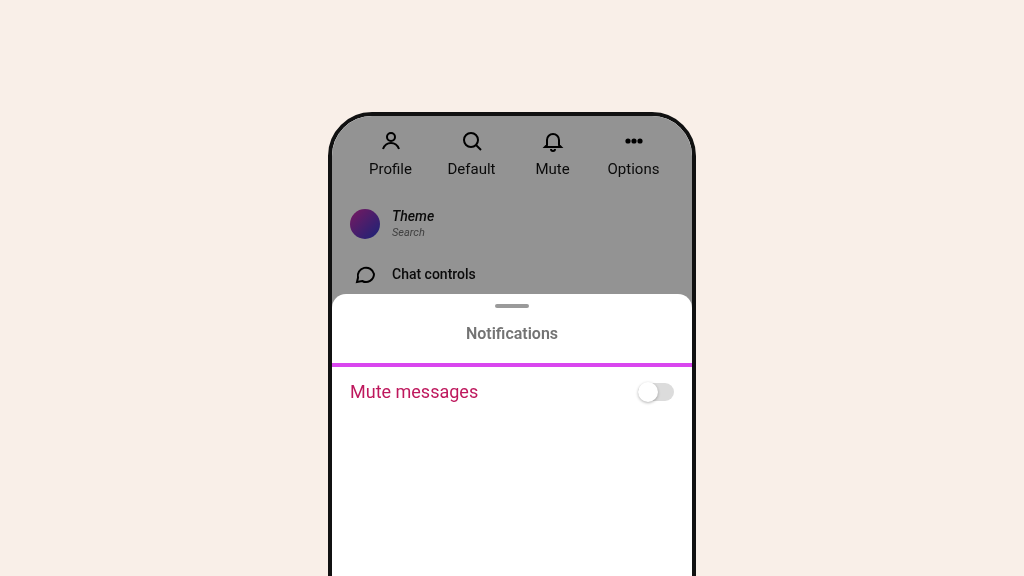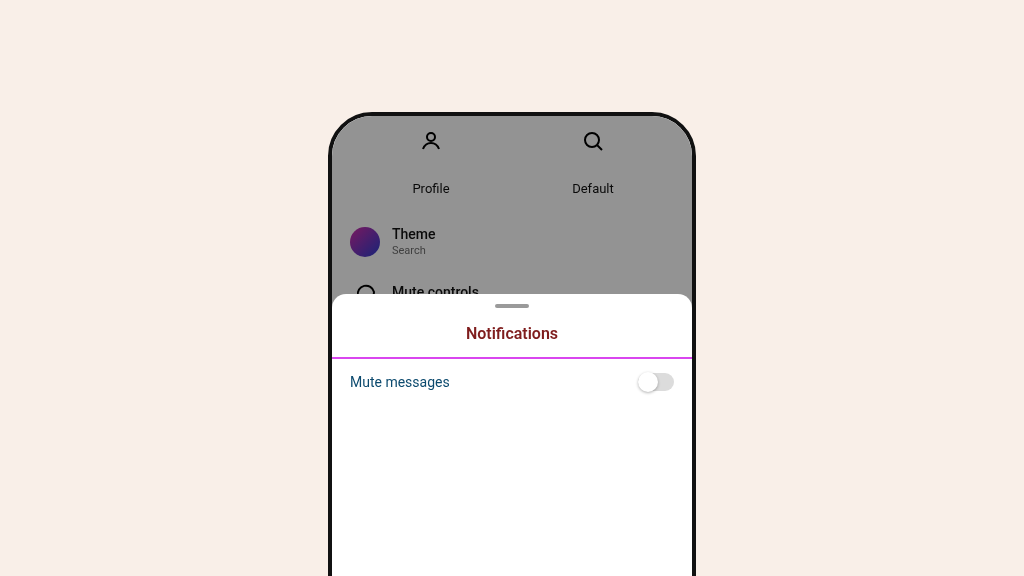--- a/index.html
+++ b/index.html
@@ -43,23 +43,22 @@
   }
   .action .icon {
     width: 26px;
     height: 26px;
     display: flex;
     align-items: center;
     justify-content: center;
   }
   .action svg { stroke: #000; fill: none; stroke-width: 2; }
   .action .label {
-    font-size: 13px;
+    font-size: 15px;
     color: #111;
-    margin-top: 21px;
   }
   .list-item {
     display: flex;
     align-items: center;
     gap: 12px;
     padding: 10px 18px;
   }
   .avatar-circle {
     width: 30px;
     height: 30px;
@@ -106,33 +105,33 @@
     width: 34px;
     height: 4px;
     background: #9a9a9a;
     border-radius: 2px;
     margin: 10px auto 0 auto;
   }
   .sheet-title {
     text-align: center;
     font-size: 16px;
     font-weight: 600;
-    color: #7f1d1d;
-    padding: 16px 0 14px 0;
-    border-bottom: 2px solid #d946ef;
+    color: #737373;
+    padding: 16px 0 20px 0;
+    border-bottom: 4px solid #d946ef;
   }
   .toggle-row {
     display: flex;
     align-items: center;
     justify-content: space-between;
     padding: 14px 18px;
   }
   .toggle-row .label {
-    font-size: 14px;
-    color: #0c4a6e;
+    font-size: 18px;
+    color: #be185d;
   }
   .toggle {
     width: 36px;
     height: 18px;
     background: #dcdcdc;
     border-radius: 10px;
     position: relative;
   }
   .toggle .knob {
     position: absolute;
@@ -163,38 +162,57 @@
       </div>
       <div class="action">
         <span class="icon">
           <svg viewBox="0 0 24 24" width="24" height="24">
               <circle cx="11" cy="11" r="7"></circle>
               <line x1="16" y1="16" x2="21" y2="21"></line>
             </svg>
         </span>
         <span class="label">Default</span>
       </div>
-    </div>
-
-    <div class="list-item" style="margin-top:12px;">
+      <div class="action">
+        <span class="icon">
+          <svg viewBox="0 0 24 24" width="24" height="24">
+              <path d="M6 16V11a6 6 0 0 1 12 0v5l2 2H4l2-2z"></path>
+              <path d="M10 20a2 2 0 0 0 4 0"></path>
+            </svg>
+        </span>
+        <span class="label">Mute</span>
+      </div>
+      <div class="action">
+        <span class="icon">
+          <svg viewBox="0 0 24 24" width="24" height="24">
+              <circle cx="6" cy="12" r="1.6" fill="#000"></circle>
+              <circle cx="12" cy="12" r="1.6" fill="#000"></circle>
+              <circle cx="18" cy="12" r="1.6" fill="#000"></circle>
+            </svg>
+        </span>
+        <span class="label">Options</span>
+      </div>
+    </div>
+
+    <div class="list-item" style="margin-top:12px;font-style:italic;">
       <div class="avatar-circle"></div>
       <div class="item-text">
         <div class="title">Theme</div>
         <div class="subtitle">Search</div>
       </div>
     </div>
 
     <div class="list-item">
       <div class="chat-icon">
         <svg viewBox="0 0 24 24" width="24" height="24" stroke="#000" fill="none" stroke-width="2">
             <path d="M21 12a8 8 0 0 1-11.8 7L4 20l1-4.2A8 8 0 1 1 21 12z"></path>
           </svg>
       </div>
       <div class="item-text">
-        <div class="title">Mute controls</div>
+        <div class="title">Chat controls</div>
       </div>
     </div>
 
     <div class="scrim"></div>
 
     <div class="sheet">
       <div class="grabber"></div>
       <div class="sheet-title">Notifications</div>
 
       <div class="toggle-row">

